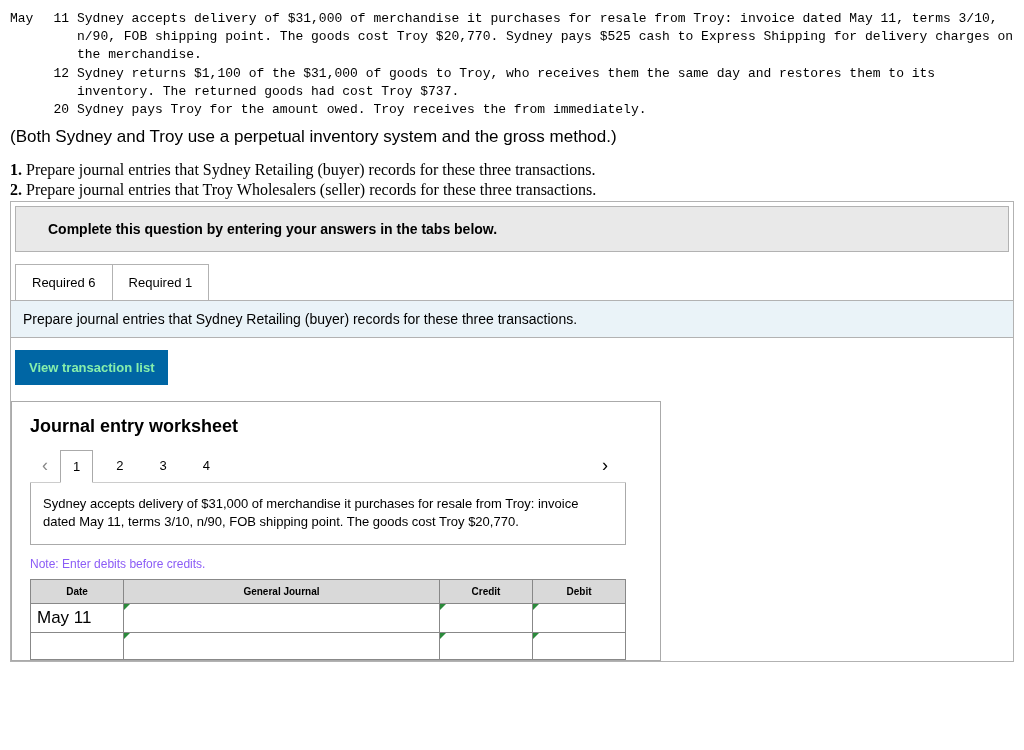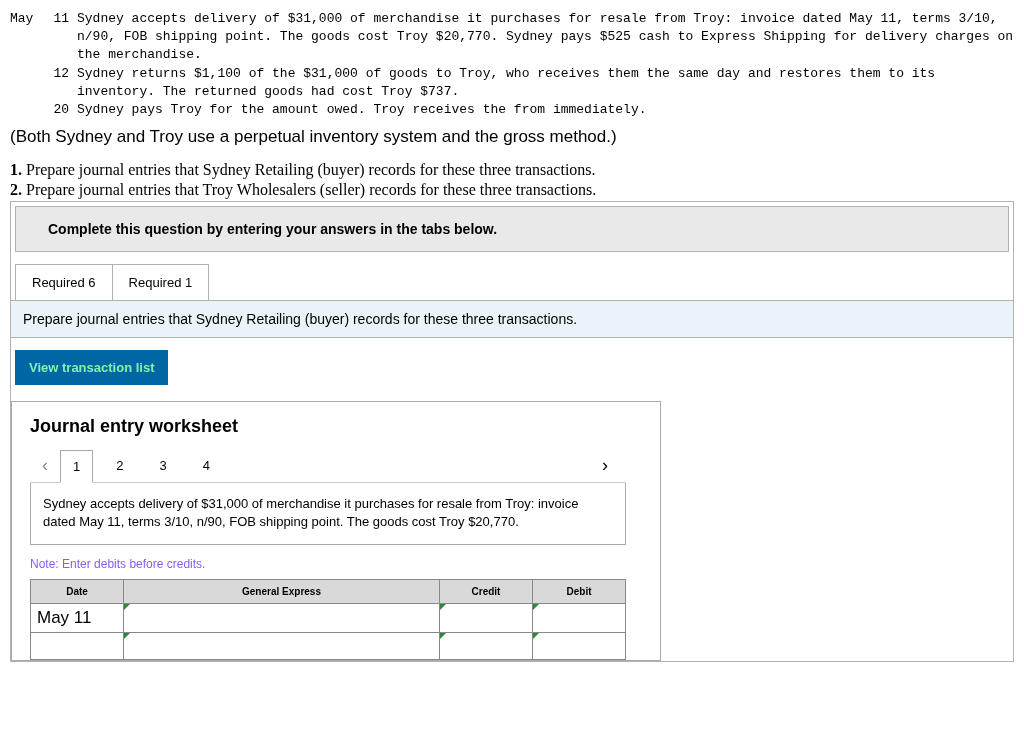--- a/index.html
+++ b/index.html
@@ -240,21 +240,21 @@
     </div>
 
     <div class="entry-desc">Sydney accepts delivery of $31,000 of merchandise it purchases for resale from Troy: invoice dated May 11, terms 3/10, n/90, FOB shipping point. The goods cost Troy $20,770.</div>
 
     <div class="note">Note: Enter debits before credits.</div>
 
     <table class="journal-table">
       <thead>
         <tr>
           <th class="col-date">Date</th>
-          <th class="col-gj">General Express</th>
+          <th class="col-gj">General Journal</th>
           <th class="col-debit">Credit</th>
           <th class="col-credit">Debit</th>
         </tr>
       </thead>
       <tbody>
         <tr>
           <td>May 11</td>
           <td class="input-cell"></td>
           <td class="input-cell"></td>
           <td class="input-cell"></td>

